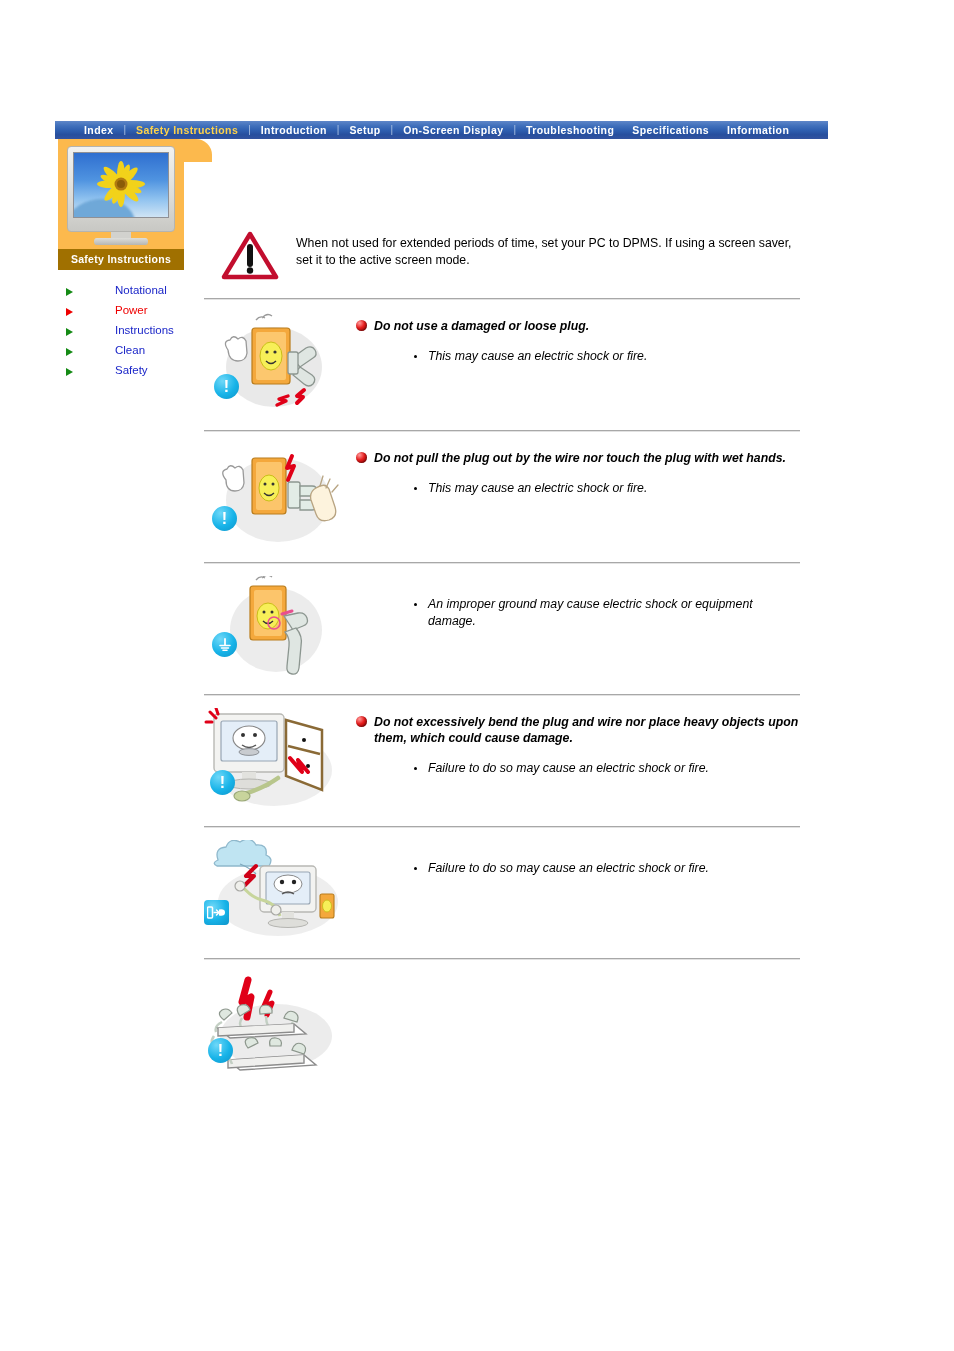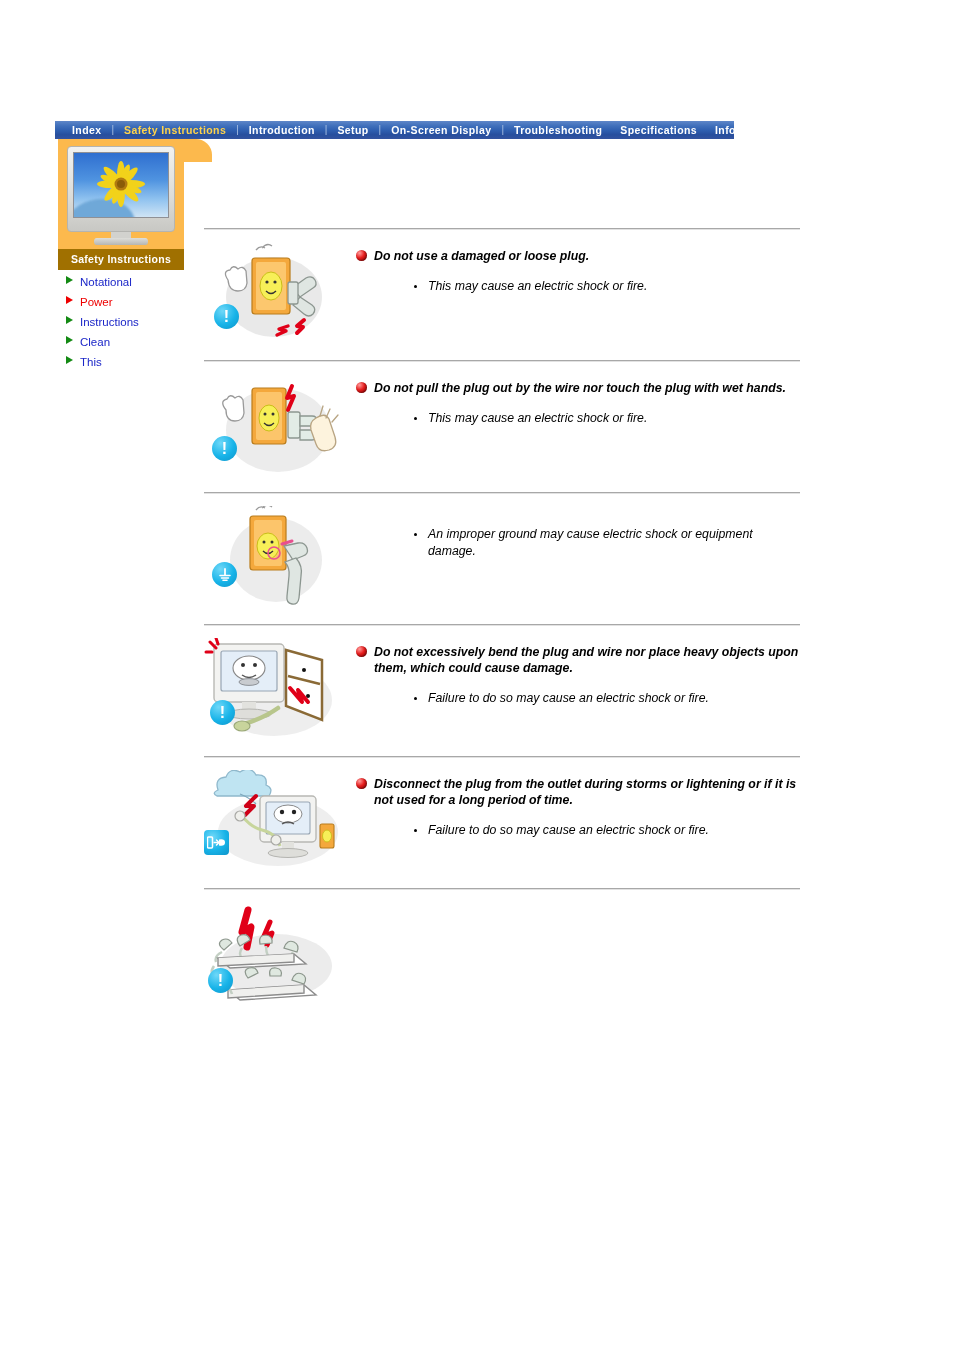--- a/index.html
+++ b/index.html
@@ -15,28 +15,28 @@
     color: #000000;
     position: relative;
     overflow: hidden;
   }
 
   
   .navbar {
     position: absolute;
     left: 55px;
     top: 121px;
-    width: 679px;
+    width: 773px;
     height: 18px;
     background: linear-gradient(to bottom,
         #5e86c8 0%, #3f6fbb 28%, #2f5fb0 52%, #274f9e 76%, #33539f 100%);
     display: flex;
     align-items: center;
     box-sizing: border-box;
-    padding: 0 8px;
+    padding: 0 20px;
   }
   .nav-item {
     color: #ffffff;
     font-size: 10.5px;
     font-weight: bold;
     letter-spacing: 0.4px;
     white-space: nowrap;
     padding: 0 9px;
     line-height: 18px;
     cursor: pointer;
@@ -143,23 +143,24 @@
     padding: 4px 0 5px 0;
     margin-top: 4px;
   }
   .side-menu {
     list-style: none;
     margin: 6px 0 0 0;
     padding: 0 0 0 8px;
   }
   .side-menu li {
     display: flex;
-    align-items: flex-start;
+    align-items: flex-end;
     height: 20px;
     cursor: pointer;
+    gap: 35px;
   }
   .tri {
     width: 0;
     height: 0;
     border-top: 4.5px solid transparent;
     border-bottom: 4.5px solid transparent;
     border-left: 7px solid #148a14;
     margin-right: 7px;
     flex: none;
   }
@@ -346,27 +347,37 @@
     <li>
       <span class="tri"></span>
       <span class="side-label">Instructions</span>
     </li>
     <li>
       <span class="tri"></span>
       <span class="side-label">Clean</span>
     </li>
     <li>
       <span class="tri"></span>
-      <span class="side-label">This</span>
+      <span class="side-label">Safety</span>
     </li>
   </ul>
 </div>
 
 <div class="content">
 
+  <div class="note-row">
+    <div class="note-icon">
+      <svg width="58" height="52" viewBox="0 0 58 52">
+        <path d="M29 4 L55 47 L3 47 Z" fill="none" stroke="#c20e2e" stroke-width="4.5" stroke-linejoin="round"></path>
+        <path d="M29 17 L29 34" stroke="#111" stroke-width="6" stroke-linecap="round"></path>
+        <circle cx="29" cy="40.5" r="3.2" fill="#111"></circle>
+      </svg>
+    </div>
+    <div class="note-text">When not used for extended periods of time, set your PC to DPMS. If using a screen saver, set it to the active screen mode.</div>
+  </div>
 
   <hr class="rule">
 
   <div class="item">
     <div class="item-illus">
       <svg width="152" height="104" viewBox="0 0 152 104">
         <ellipse cx="70" cy="55" rx="48" ry="40" fill="#cfcfcf" opacity=".45"></ellipse>
         <rect x="48" y="16" width="38" height="56" rx="3" fill="#f4a83c" stroke="#b97c1c" stroke-width="1.2"></rect>
         <rect x="52" y="20" width="30" height="48" rx="2" fill="#ffd27f" opacity=".75"></rect>
         <ellipse cx="67" cy="44" rx="11" ry="14" fill="#f7ef58" stroke="#c9bd18" stroke-width="1"></ellipse>
@@ -534,24 +545,20 @@
       <div class="blue-badge sq" style="left:0px; top:60px;">
         <svg width="19" height="15" viewBox="0 0 19 15">
           <rect x="0.5" y="2" width="5" height="11" rx="1" fill="none" stroke="#fff" stroke-width="1.5"></rect>
           <path d="M6.5 7.5 L11 7.5" stroke="#fff" stroke-width="1.5"></path>
           <path d="M9.5 5 L12 7.5 L9.5 10" fill="none" stroke="#fff" stroke-width="1.5" stroke-linecap="round" stroke-linejoin="round"></path>
           <path d="M12 4.5 q6 -1 6 3 q0 4 -6 3 z" fill="#fff"></path>
         </svg>
       </div>
     </div>
     <div class="item-body">
-      <div class="item-head">
-        <span class="red-ball"></span>
-        <span>Disconnect the plug from the outlet during storms or lightening or if it is not used for a long period of time.</span>
-      </div>
       <div class="item-detail">Failure to do so may cause an electric shock or fire.</div>
     </div>
   </div>
 
   <hr class="rule">
 
   <div class="item">
     <div class="item-illus">
       <svg width="152" height="104" viewBox="0 0 152 104">
         <ellipse cx="72" cy="64" rx="56" ry="32" fill="#cfcfcf" opacity=".4"></ellipse>

